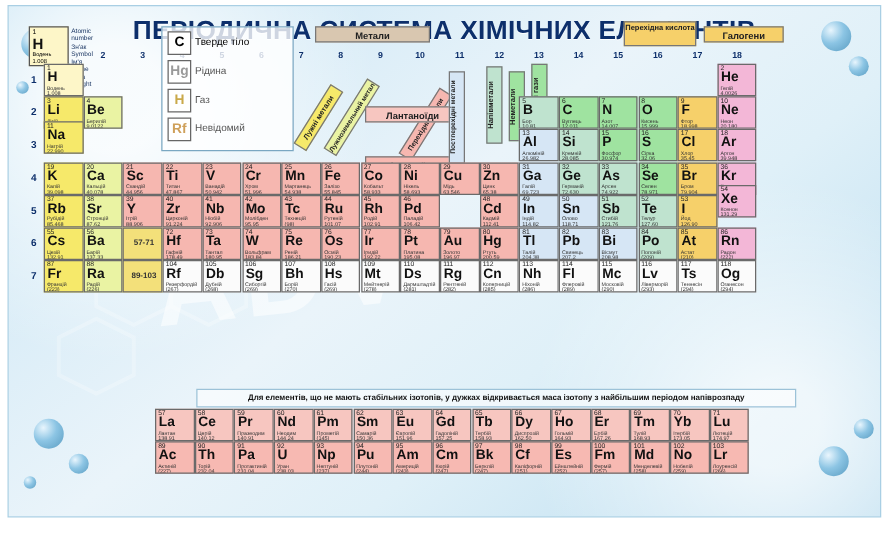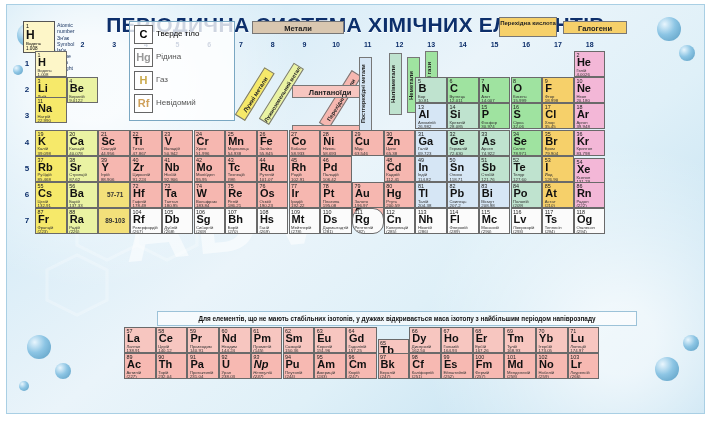--- a/index.html
+++ b/index.html
@@ -515,21 +515,21 @@
           <div class="sym">Te</div>
           <div class="nm">Телур</div>
           <div class="ms">127.60</div>
         </div>
         <div class="cell c-halogen" style="left: 507.2px; top: 104.8px;">
           <div class="z">53</div>
           <div class="sym">I</div>
           <div class="nm">Йод</div>
           <div class="ms">126.90</div>
         </div>
-        <div class="cell c-noble" style="left: 538.9px; top: 107px;">
+        <div class="cell c-noble" style="left: 538.9px; top: 97px;">
           <div class="z">54</div>
           <div class="sym">Xe</div>
           <div class="nm">Ксенон</div>
           <div class="ms">131.29</div>
         </div>
         <div class="cell c-alkali" style="left: 0px; top: 131px;">
           <div class="z">55</div>
           <div class="sym">Cs</div>
           <div class="nm">Цезій</div>
           <div class="ms">132.91</div>
@@ -677,21 +677,21 @@
           <div class="sym">Mt</div>
           <div class="nm">Мейтнерій</div>
           <div class="ms">(278)</div>
         </div>
         <div class="cell c-white" style="left: 285.3px; top: 157.2px;">
           <div class="z">110</div>
           <div class="sym">Ds</div>
           <div class="nm">Дармштадтій</div>
           <div class="ms">(281)</div>
         </div>
-        <div class="cell c-white" style="left: 317px; top: 157.2px; border-radius: 11px;">
+        <div class="cell c-white" style="left: 317px; top: 157.2px;">
           <div class="z">111</div>
           <div class="sym">Rg</div>
           <div class="nm">Рентгеній</div>
           <div class="ms">(282)</div>
         </div>
         <div class="cell c-white" style="left: 348.7px; top: 157.2px;">
           <div class="z">112</div>
           <div class="sym">Cn</div>
           <div class="nm">Коперницій</div>
           <div class="ms">(285)</div>
@@ -784,21 +784,21 @@
           <div class="sym">Eu</div>
           <div class="nm">Європій</div>
           <div class="ms">151.96</div>
         </div>
         <div class="cell c-lanth" style="left: 221.9px; top: 0px;">
           <div class="z">64</div>
           <div class="sym">Gd</div>
           <div class="nm">Гадоліній</div>
           <div class="ms">157.25</div>
         </div>
-        <div class="cell c-lanth" style="left: 253.6px; top: 0px; margin-top: 12px;">
+        <div class="cell c-lanth" style="left: 253.6px; top: 0px;">
           <div class="z">65</div>
           <div class="sym">Tb</div>
           <div class="nm">Тербій</div>
           <div class="ms">158.93</div>
         </div>
         <div class="cell c-lanth" style="left: 285.3px; top: 0px;">
           <div class="z">66</div>
           <div class="sym">Dy</div>
           <div class="nm">Диспрозій</div>
           <div class="ms">162.50</div>
@@ -850,21 +850,21 @@
           <div class="sym">Pa</div>
           <div class="nm">Протактиній</div>
           <div class="ms">231.04</div>
         </div>
         <div class="cell c-act" style="left: 95.1px; top: 26.2px;">
           <div class="z">92</div>
           <div class="sym">U</div>
           <div class="nm">Уран</div>
           <div class="ms">238.03</div>
         </div>
-        <div class="cell c-act" style="left: 126.8px; top: 26.2px; font-style: italic;">
+        <div class="cell c-act" style="left: 126.8px; top: 26.2px;">
           <div class="z">93</div>
           <div class="sym">Np</div>
           <div class="nm">Нептуній</div>
           <div class="ms">(237)</div>
         </div>
         <div class="cell c-act" style="left: 158.5px; top: 26.2px;">
           <div class="z">94</div>
           <div class="sym">Pu</div>
           <div class="nm">Плутоній</div>
           <div class="ms">(244)</div>

